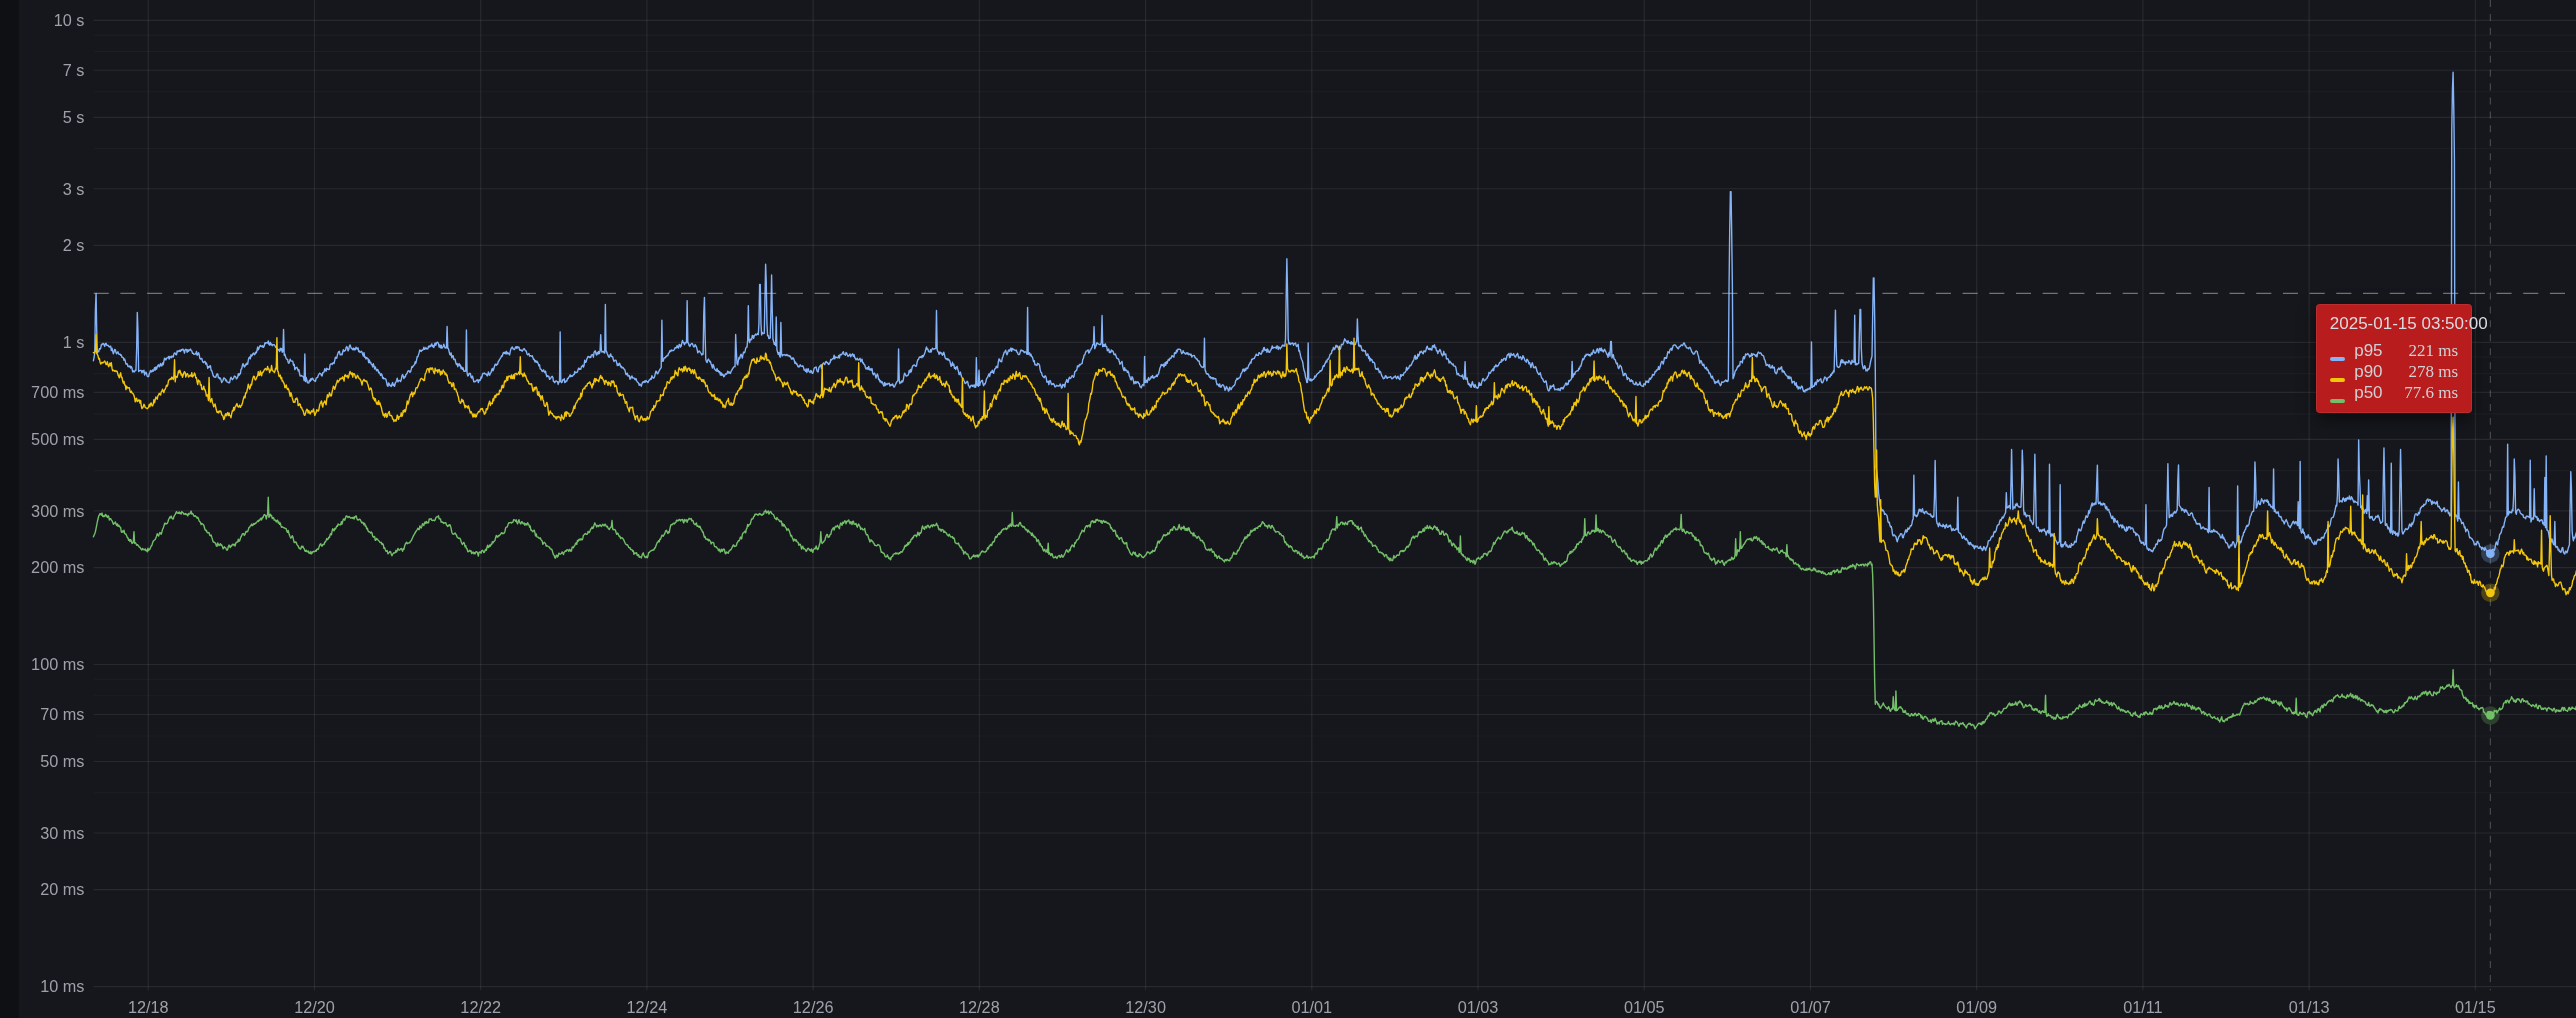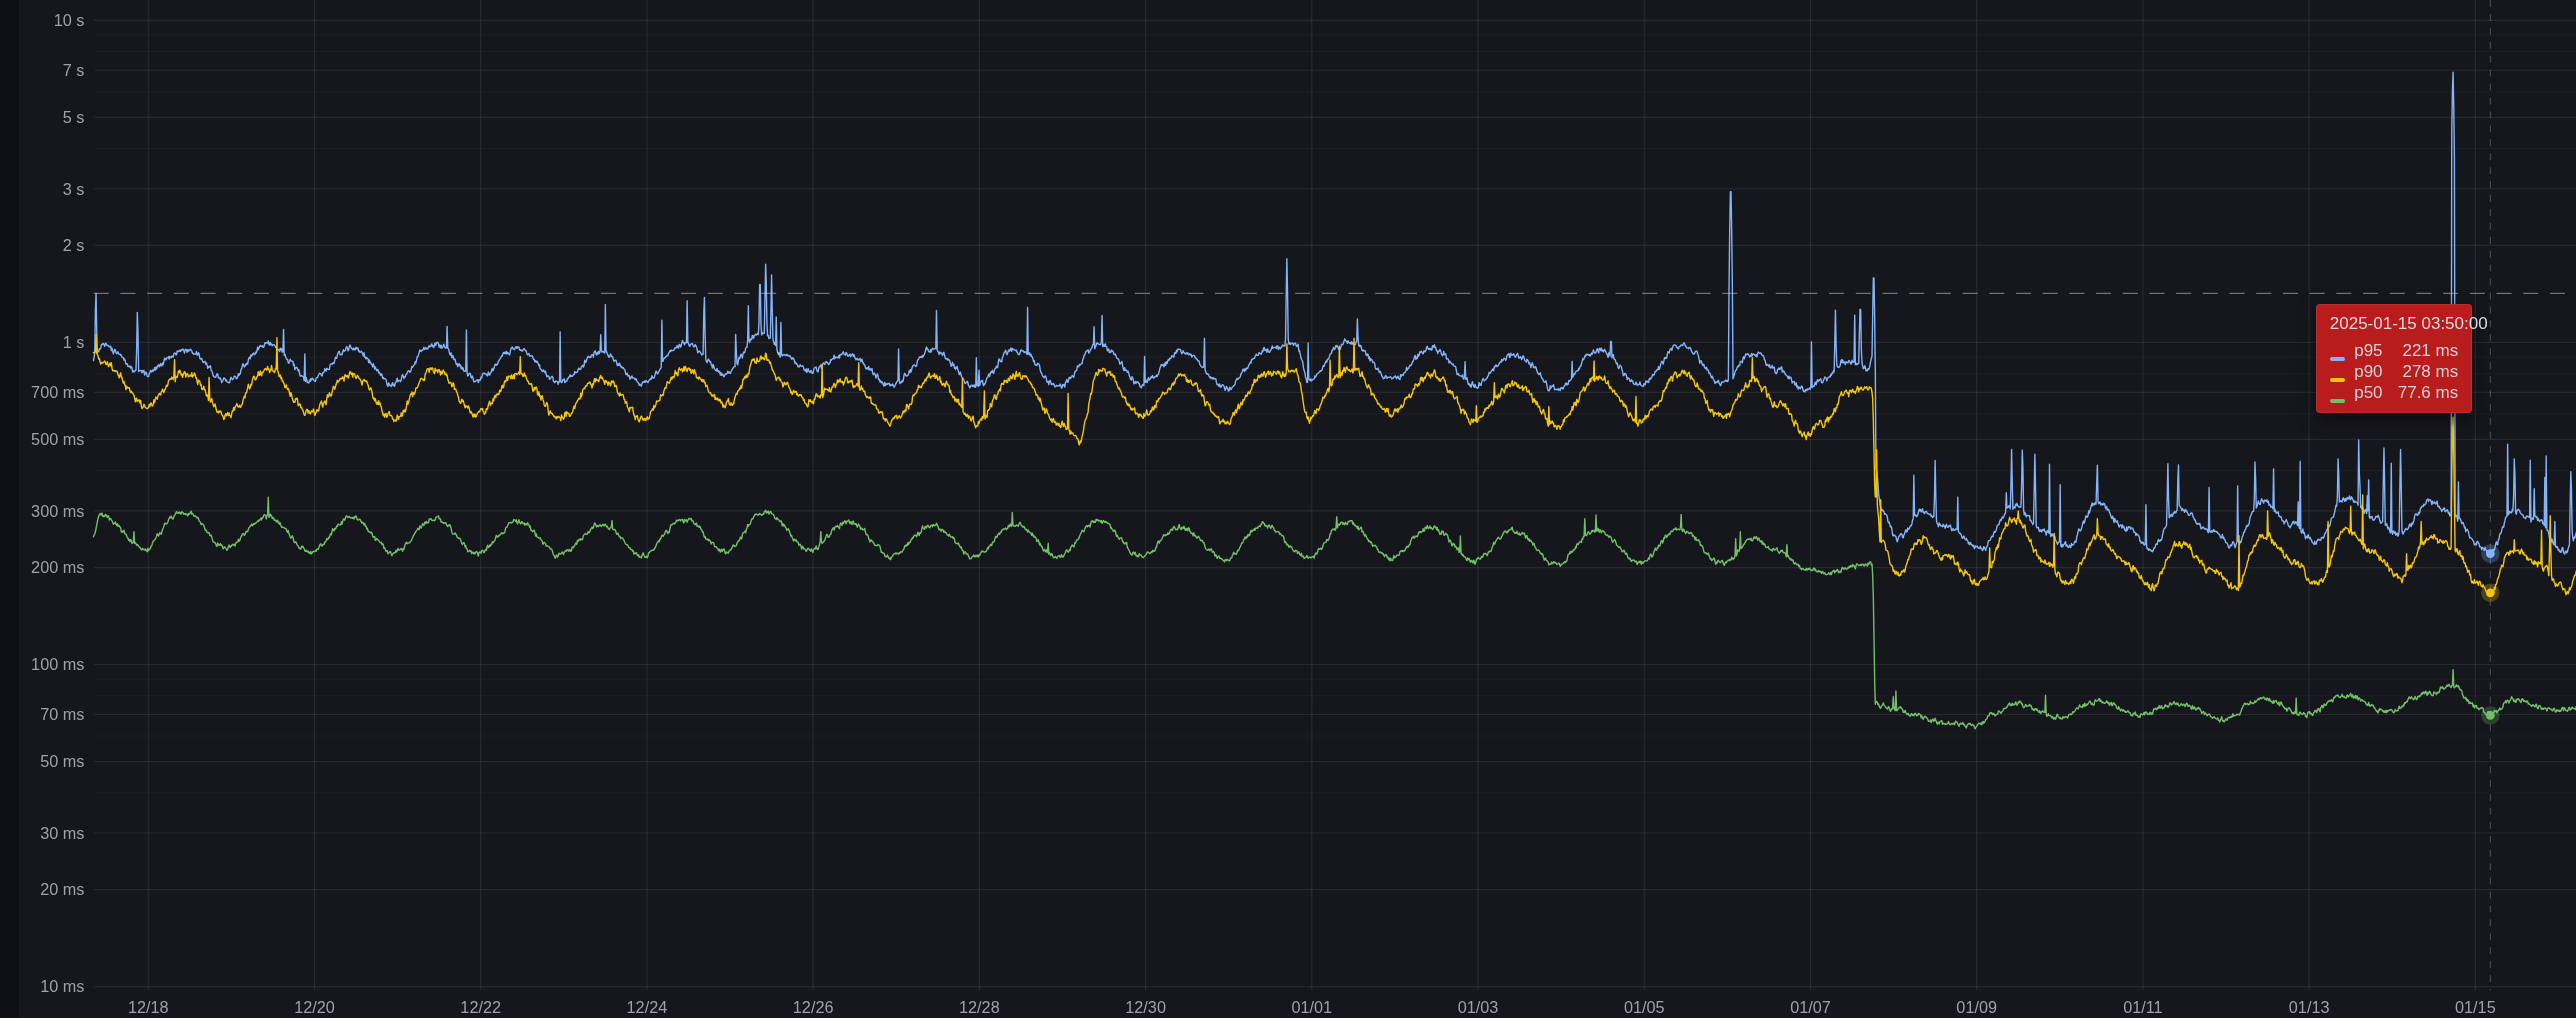--- a/index.html
+++ b/index.html
@@ -16,21 +16,21 @@
     background:#b91c1c;border:0.6px solid rgba(204,204,220,0.10);border-radius:4.1px;
     box-shadow:0 5.8px 17.4px rgba(0,0,0,0.5);
     padding:9.3px 12.8px 9.3px 12.8px;z-index:5;
   }
   .tooltip-title{
     color:#dadbe0;font-size:17px;font-weight:500;line-height:20px;margin-bottom:5.8px;white-space:nowrap;
   }
   .tooltip-row{display:flex;align-items:flex-end;height:21px;white-space:nowrap;}
   .tooltip-swatch{width:15.7px;height:4.6px;border-radius:2.3px;margin-right:8.7px;flex:0 0 auto;}
   .tooltip-label{color:#d0d1d6;font-size:17px;}
-  .tooltip-value{color:#d0d1d6;font-size:17px;margin-left:auto;}
+  .tooltip-value{color:#d0d1d6;font-size:17px;margin-left:auto;font-family:Liberation Serif, serif;}
 </style>
 </head>
 <body>
 
 <div id="app">
   <svg id="chart-svg" width="2576" height="1018" viewBox="0 0 4437 1754" xmlns="http://www.w3.org/2000/svg">
       <g>
         <line x1="128" x2="4437" y1="60.4" y2="60.4" stroke="rgba(204,204,220,0.04)" stroke-width="2"></line>
         <line x1="128" x2="4437" y1="88.8" y2="88.8" stroke="rgba(204,204,220,0.04)" stroke-width="2"></line>
         <line x1="128" x2="4437" y1="158.1" y2="158.1" stroke="rgba(204,204,220,0.04)" stroke-width="2"></line>

